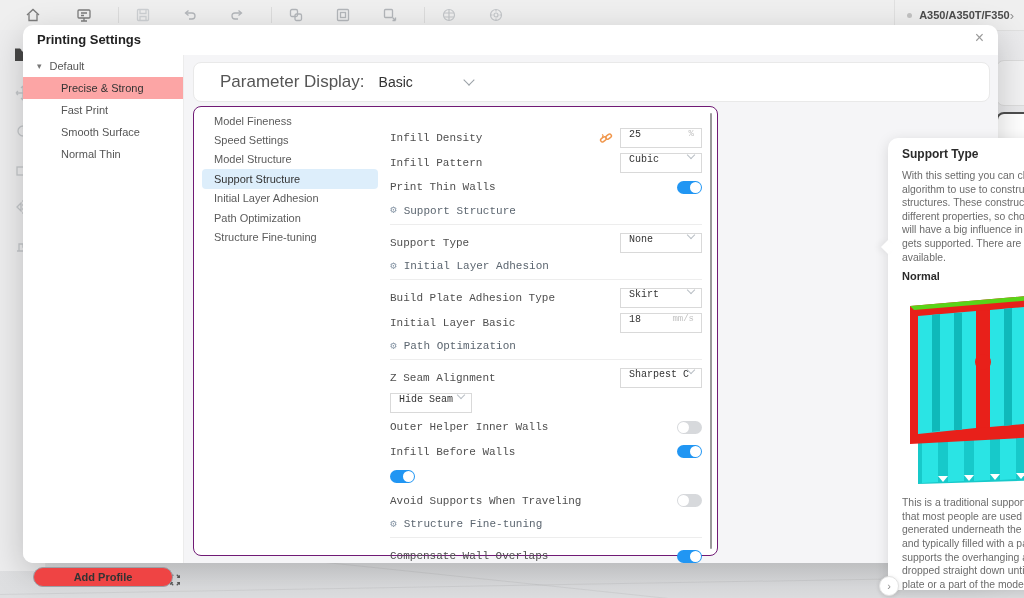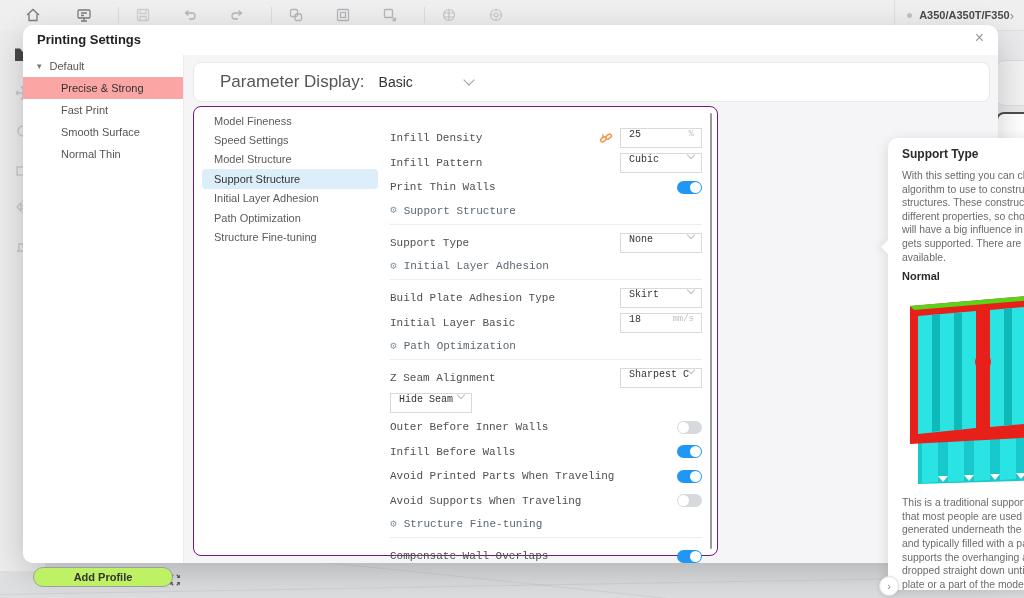--- a/index.html
+++ b/index.html
@@ -37,21 +37,21 @@
   .dlg-left{position:absolute;left:0;top:30px;width:160px;height:508px;background:#fff;
             border-right:1px solid #ececec;border-radius:0 0 0 10px;}
   .dlg-body{position:absolute;left:161px;top:30px;width:814px;height:508px;background:#f5f5f7;
             border-radius:0 0 10px 0;}
   
   .tree-group{display:flex;align-items:center;height:22px;padding-left:14px;font-size:11px;color:#555;}
   .tree-caret{font-size:9px;color:#777;margin-right:8px;}
   .tree-item{display:flex;align-items:center;height:22px;padding-left:38px;font-size:11px;color:#555;cursor:pointer;}
   .tree-item.sel{background:#fca5a5;color:#333;}
   .add-profile{position:absolute;left:10px;top:512px;width:138px;height:18px;border:1px solid #9aa0a6;
-               border-radius:10px;background:#bef264;font-size:11px;font-weight:bold;color:#333;
+               border-radius:10px;background:#ef4444;font-size:11px;font-weight:bold;color:#333;
                display:flex;align-items:center;justify-content:center;cursor:pointer;}
   
   .param-card{position:absolute;left:9px;top:7px;width:795px;height:38px;background:#fff;
               border:1px solid #e9e9e9;border-radius:8px;display:flex;align-items:center;}
   .param-label{font-size:17px;color:#555;margin-left:26px;}
   .param-value{font-size:14px;color:#333;margin-left:14px;}
   .chev{width:7px;height:7px;border-right:1.4px solid #9aa0a6;border-bottom:1.4px solid #9aa0a6;
         transform:rotate(45deg);display:inline-block;}
   .param-chev{margin-left:52px;margin-top:-4px;}
   
@@ -352,33 +352,32 @@
                 <span class="cchev"></span>
               </div>
             </div>
             <div class="srow">
               <div class="ctl">
                 <span class="val">Hide Seam</span>
                 <span class="cchev"></span>
               </div>
             </div>
             <div class="srow">
-              <span class="lbl">Outer Before Inner Walls</span>
+              <span class="lbl">Outer Helper Inner Walls</span>
               <div class="tgl off">
                 <span class="knob"></span>
               </div>
             </div>
             <div class="srow">
               <span class="lbl">Infill Before Walls</span>
               <div class="tgl on">
                 <span class="knob"></span>
               </div>
             </div>
             <div class="srow">
-              <span class="lbl">Avoid Printed Parts When Traveling</span>
               <div class="tgl on">
                 <span class="knob"></span>
               </div>
             </div>
             <div class="srow">
               <span class="lbl">Avoid Supports When Traveling</span>
               <div class="tgl off">
                 <span class="knob"></span>
               </div>
             </div>

